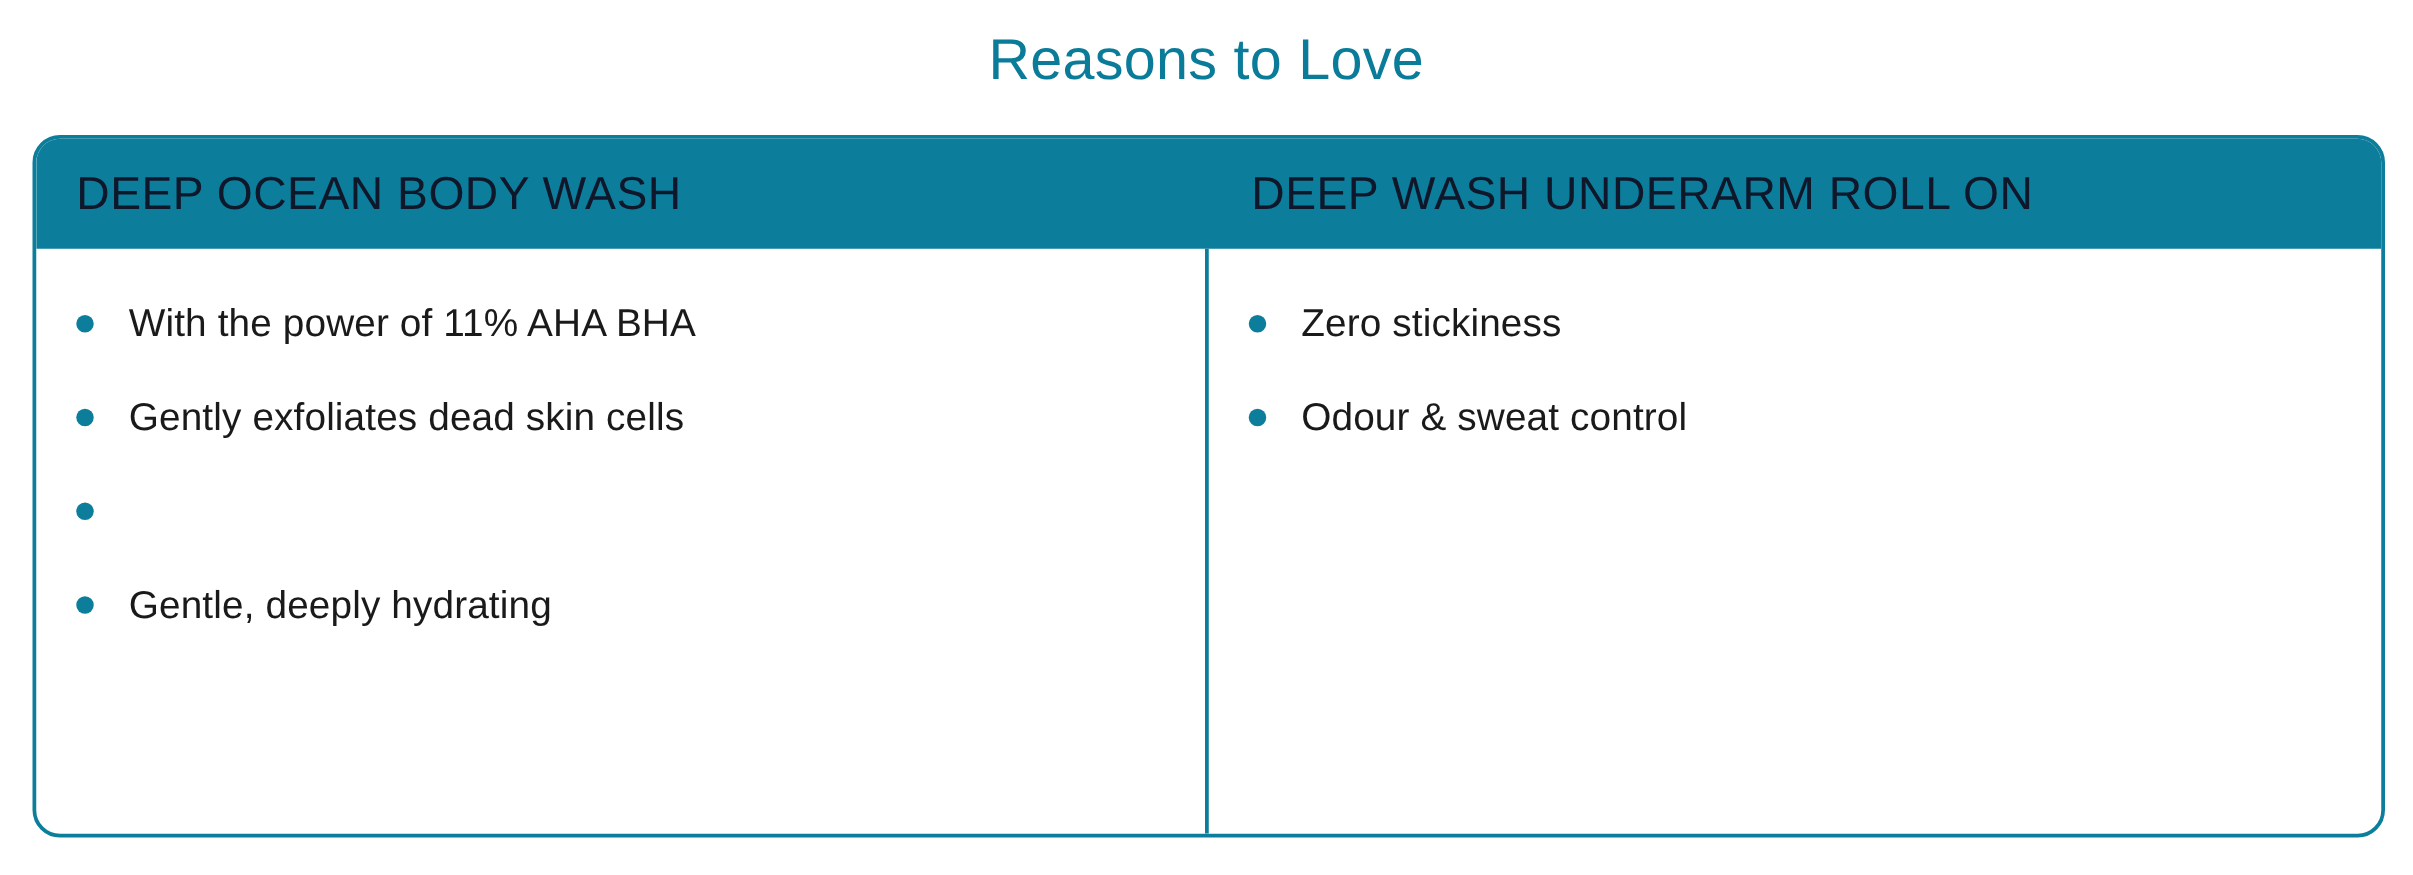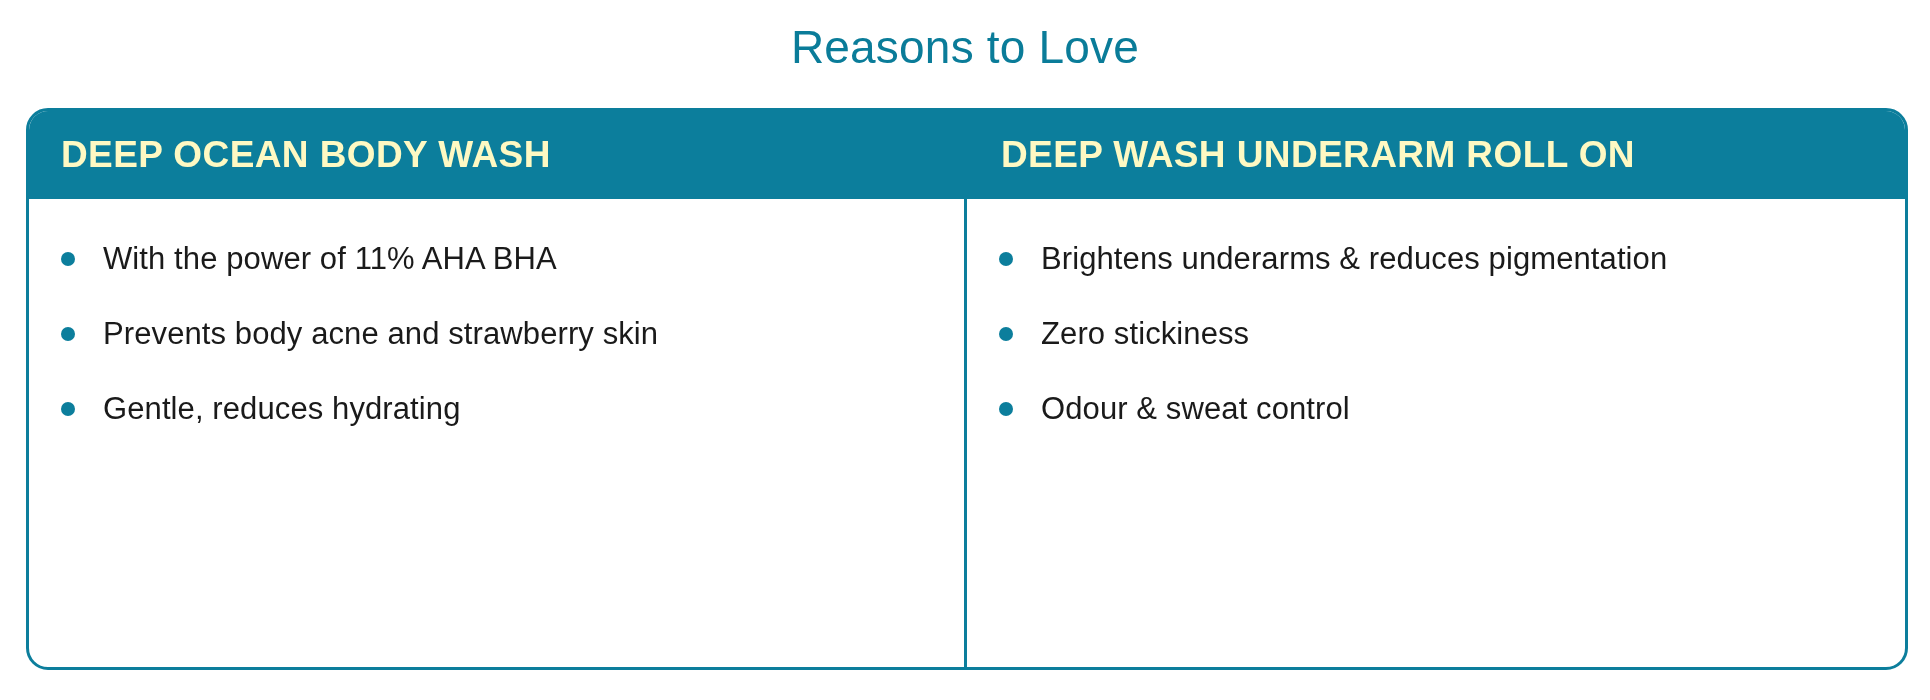--- a/index.html
+++ b/index.html
@@ -55,23 +55,23 @@
     width: 100%;
     height: 88px;
     background: #0c7e9c;
   }
 
   .card-header-cell {
     flex: 1 1 50%;
     display: flex;
     align-items: center;
     box-sizing: border-box;
-    color: #fef9c3;
+    color: #0f172a;
     font-size: 37px;
-    font-weight: bold;
+    font-weight: normal;
     letter-spacing: 0.4px;
     white-space: nowrap;
   }
   .card-header-cell.left  { padding-left: 32px; justify-content: flex-start; }
   .card-header-cell.right { padding-left: 34px; justify-content: flex-start; }
 
   .card-body-row {
     display: flex;
     width: 100%;
     height: 468px;
@@ -135,35 +135,34 @@
     <div class="card-body-row">
 
       <div class="card-col left">
         <ul class="bullet-list">
           <li class="bullet-item">
             <span class="bullet-dot"></span>
             <span class="bullet-text">With the power of 11% AHA BHA</span>
           </li>
           <li class="bullet-item">
             <span class="bullet-dot"></span>
-            <span class="bullet-text">Prevents body acne and strawberry skin</span>
+            <span class="bullet-text">Gently exfoliates dead skin cells</span>
           </li>
           <li class="bullet-item">
             <span class="bullet-dot"></span>
-            <span class="bullet-text">Gentle, reduces hydrating</span>
+          </li>
+          <li class="bullet-item">
+            <span class="bullet-dot"></span>
+            <span class="bullet-text">Gentle, deeply hydrating</span>
           </li>
         </ul>
       </div>
 
       <div class="card-col right">
         <ul class="bullet-list">
-          <li class="bullet-item">
-            <span class="bullet-dot"></span>
-            <span class="bullet-text">Brightens underarms &amp; reduces pigmentation</span>
-          </li>
           <li class="bullet-item">
             <span class="bullet-dot"></span>
             <span class="bullet-text">Zero stickiness</span>
           </li>
           <li class="bullet-item">
             <span class="bullet-dot"></span>
             <span class="bullet-text">Odour &amp; sweat control</span>
           </li>
         </ul>
       </div>

